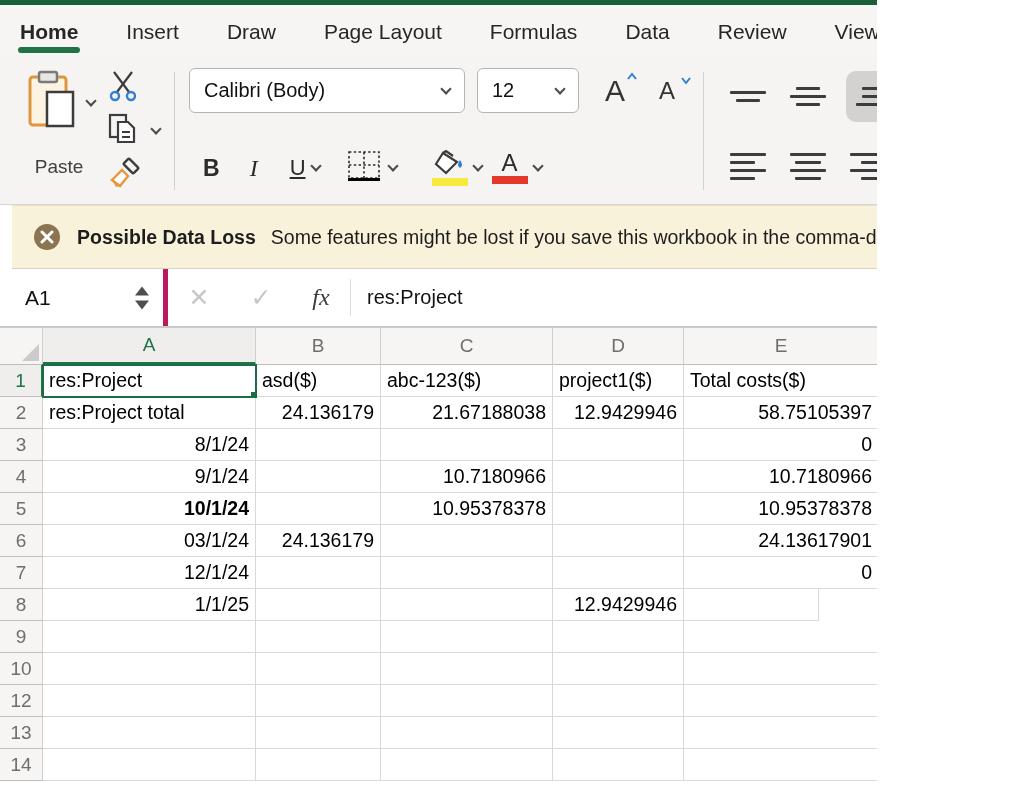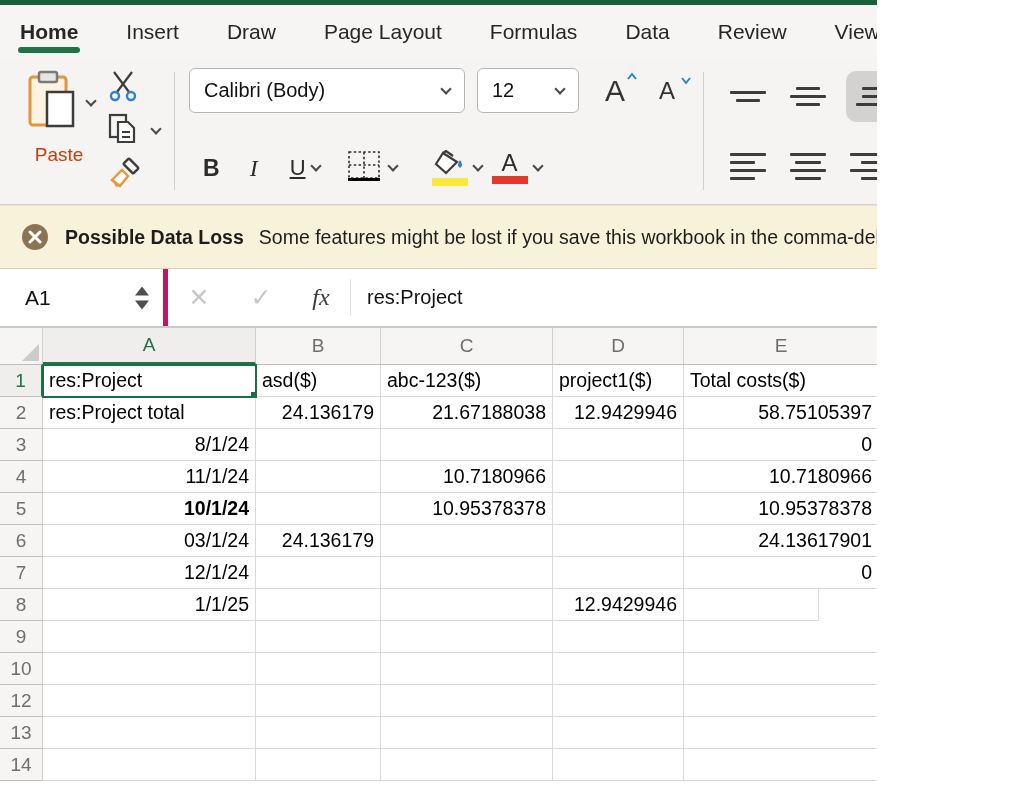--- a/index.html
+++ b/index.html
@@ -20,21 +20,21 @@
 
   
   .ribbon { height:147px; background:#f5f4f2; border-bottom:1px solid #d6d4d0; flex:none;
             display:flex; align-items:stretch; padding:10px 0 10px 16px; overflow:hidden; }
   .vsep { width:1px; background:#d2d0cc; margin:4px 14px; flex:none; }
   .vsep.short { margin:8px 12px; }
 
   .clipgrp { display:flex; flex:none; }
   .pastecol { display:flex; flex-direction:column; align-items:center; width:86px; }
   .paste-top { display:flex; align-items:center; }
-  .paste-label { font-size:19px; color:#c2410c; margin-top:6px; }
+  .paste-label { font-size:19px; color:#404040; margin-top:18px; }
   .cutcol { display:flex; flex-direction:column; justify-content:space-between; padding:2px 0; margin-left:6px; }
   .cutcol .rowi { display:flex; align-items:center; gap:8px; height:36px; }
 
   .chev { width:8px; height:8px; border-right:2px solid #4a4a4a; border-bottom:2px solid #4a4a4a;
           transform:rotate(45deg); display:inline-block; flex:none; margin-left:6px; margin-top:-4px; }
 
   .fontgrp { display:flex; flex-direction:column; justify-content:space-between; flex:none; }
   .fg-row1 { display:flex; align-items:center; gap:10px; }
   .fg-row2 { display:flex; align-items:center; height:52px; }
   .combo { background:#fff; border:1px solid #b7b5b1; border-radius:6px; height:45px;
@@ -52,21 +52,21 @@
 
   .algngrp { display:flex; flex-direction:column; justify-content:space-between; flex:none; }
   .al-row { display:flex; align-items:center; height:56px; }
   .alicon { width:36px; display:flex; flex-direction:column; gap:5px; padding:4px 0; margin:0 12px; }
   .alicon .ln { height:3px; background:#3c3c3c; border-radius:1px; }
   .alsel { background:#d4d2d0; border-radius:10px; padding:12px 10px; margin:0 8px; }
   .alsel .alicon { margin:0; }
 
   
   .warnbar { height:64px; background:#f9f2da; border-top:1px solid #e9e2cb; border-bottom:1px solid #d9d3bc;
-             display:flex; align-items:center; padding-left:22px; flex:none; white-space:nowrap; overflow:hidden; }
+             display:flex; align-items:center; padding-left:22px; flex:none; white-space:nowrap; overflow:hidden;margin-left:12px; }
   .warn-circle { width:26px; height:26px; border-radius:50%; background:#8c7453; flex:none;
                  display:flex; align-items:center; justify-content:center; }
   .warn-title { font-weight:bold; font-size:19.5px; color:#1d1d1d; margin-left:17px; }
   .warn-msg { font-size:19.5px; color:#1d1d1d; margin-left:15px; }
 
   
   .fbar { height:59px; background:#fff; border-bottom:2px solid #c9c9c9; display:flex; align-items:stretch; flex:none; }
   .namebox { width:168px; border-right:5px solid #be185d; display:flex; align-items:center;
              padding-left:25px; font-size:21px; color:#111; position:relative; flex:none; }
   .spinner { position:absolute; right:14px; top:50%; transform:translateY(-50%); display:flex; flex-direction:column; gap:5px; }
@@ -363,21 +363,21 @@
         <div class="hd" style="width: 43px;">3</div>
         <div class="g-cell a-r" style="width: 213px;">8/1/24</div>
         <div class="g-cell a-r" style="width: 125px;"></div>
         <div class="g-cell a-r" style="width: 172px;"></div>
         <div class="g-cell a-r" style="width: 131px;"></div>
         <div class="g-cell a-r" style="width: 195px;">0</div>
         <div class="g-cell a-l" style="width: 135px;"></div>
       </div>
       <div class="g-row">
         <div class="hd" style="width: 43px;">4</div>
-        <div class="g-cell a-r" style="width: 213px;">11/1/24</div>
+        <div class="g-cell a-r" style="width: 213px;">9/1/24</div>
         <div class="g-cell a-r" style="width: 125px;"></div>
         <div class="g-cell a-r" style="width: 172px;">10.7180966</div>
         <div class="g-cell a-r" style="width: 131px;"></div>
         <div class="g-cell a-r" style="width: 195px;">10.7180966</div>
         <div class="g-cell a-l" style="width: 135px;"></div>
       </div>
       <div class="g-row">
         <div class="hd" style="width: 43px;">5</div>
         <div class="g-cell a-r" style="width: 213px; font-weight: bold;">10/1/24</div>
         <div class="g-cell a-r" style="width: 125px;"></div>

